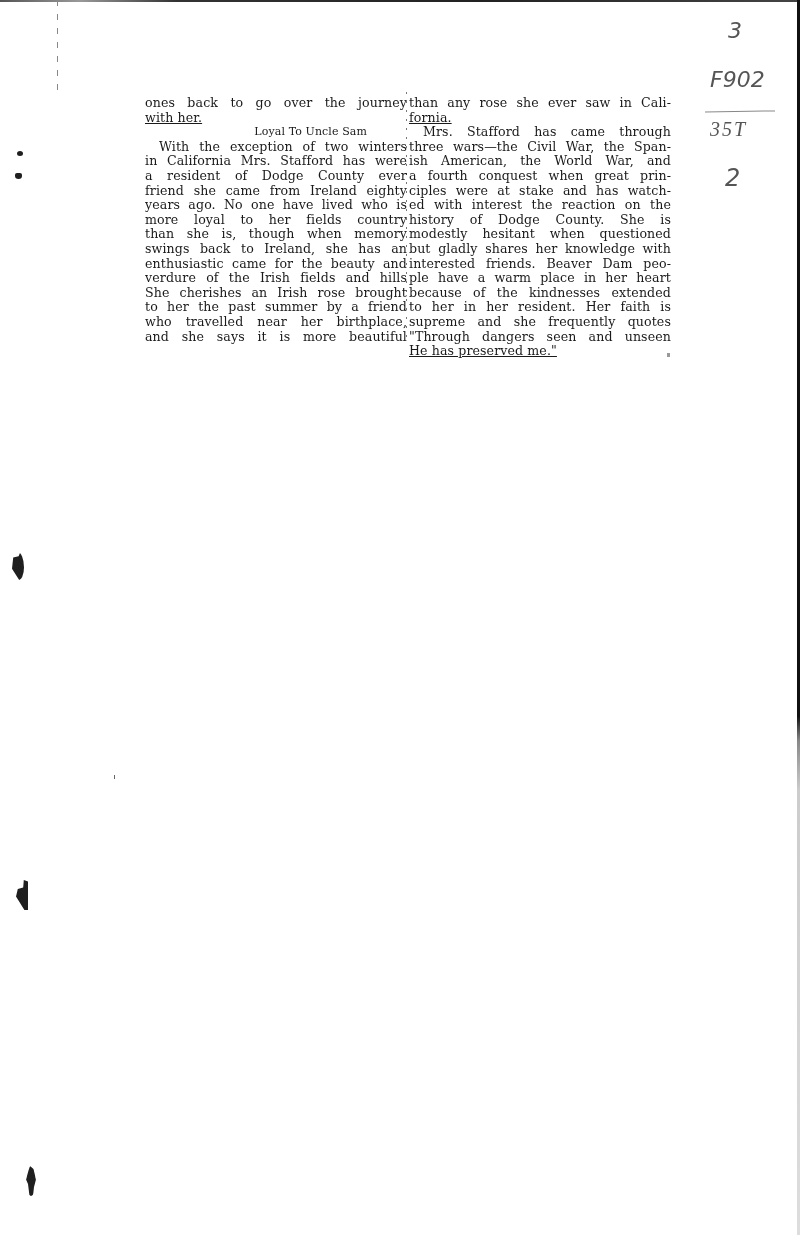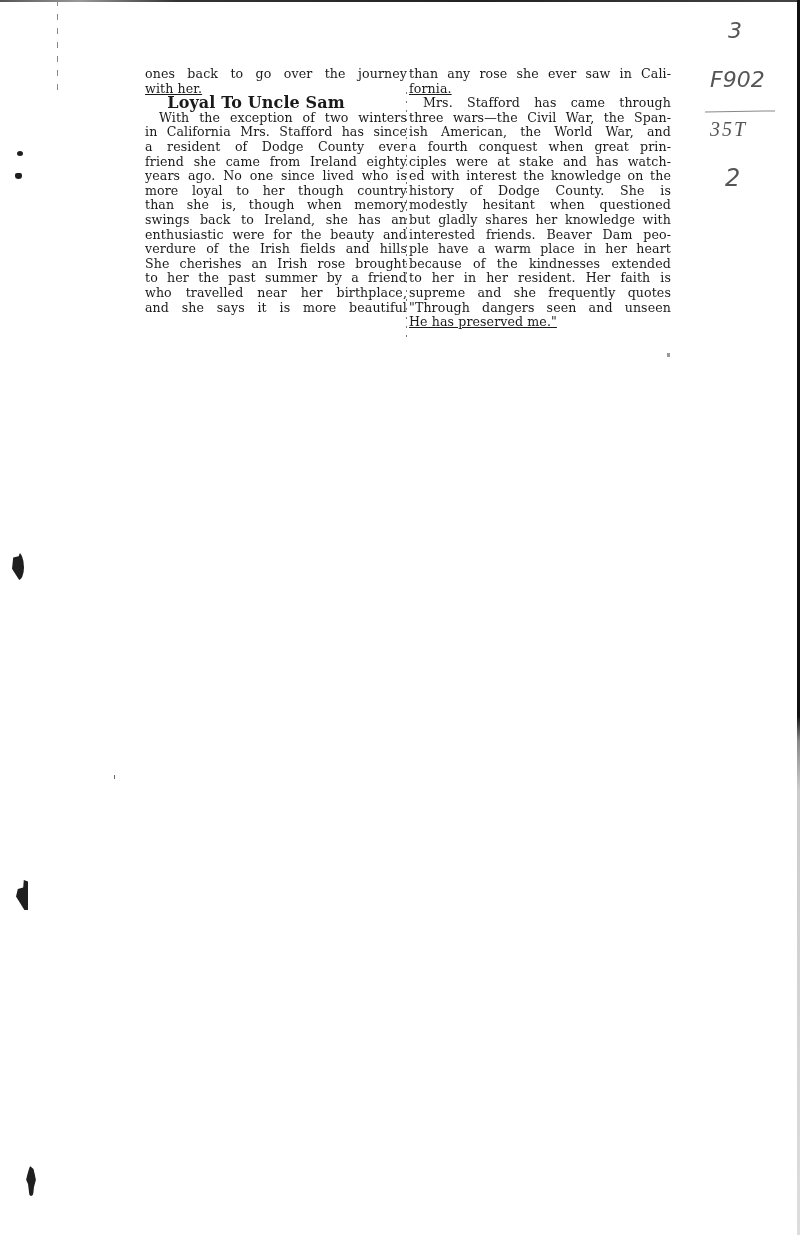--- a/index.html
+++ b/index.html
@@ -28,41 +28,41 @@
       background: repeating-linear-gradient(180deg, #888 0 6px, transparent 6px 14px);
     }
     .right-edge {
       position: absolute;
       right: 0; top: 0;
       width: 3px; height: 1235px;
       background: linear-gradient(180deg, #111 0%, #111 58%, #888 60%, #ccc 64%, #ddd 100%);
     }
     .column {
       position: absolute;
-      top: 67px;
+      top: 96px;
       font-size: 12.6px;
       line-height: 14.6px;
       text-align: justify;
       letter-spacing: 0.1px;
     }
     .col-left { left: 145px; width: 262px; }
     .col-right { left: 409px; width: 262px; }
     .line {
       display: block;
       white-space: nowrap;
       text-align-last: justify;
       overflow: hidden;
     }
     .line.last { text-align-last: left; text-decoration: underline; }
     .line.indent { padding-left: 14px; }
     .subhead {
       display: block;
-      text-align: center;
-      font-weight: bold;
-      font-size: 16px;
+      text-align: right;
+      font-weight: normal;
+      font-size: 11px;
       padding-right: 40px;
     }
     .col-rule {
       position: absolute;
       left: 406px; top: 92px;
       width: 1px; height: 250px;
       background: repeating-linear-gradient(180deg, #777 0 2px, transparent 2px 9px);
     }
     .hand {
       position: absolute;
@@ -115,44 +115,44 @@
 <div class="mark mark-tiny"></div>
 <div class="mark mark-right"></div>
 
 <div class="col-rule"></div>
 
 <div class="column col-left">
   <span class="line">ones back to go over the journey</span>
   <span class="line last">with her.</span>
   <span class="subhead">Loyal To Uncle Sam</span>
   <span class="line indent">With the exception of two winters</span>
-  <span class="line">in California Mrs. Stafford has since</span>
+  <span class="line">in California Mrs. Stafford has were</span>
   <span class="line">a resident of Dodge County ever</span>
   <span class="line">friend she came from Ireland eighty</span>
-  <span class="line">years ago. No one since lived who is</span>
-  <span class="line">more loyal to her though country</span>
+  <span class="line">years ago. No one have lived who is</span>
+  <span class="line">more loyal to her fields country</span>
   <span class="line">than she is, though when memory</span>
   <span class="line">swings back to Ireland, she has an</span>
-  <span class="line">enthusiastic were for the beauty and</span>
+  <span class="line">enthusiastic came for the beauty and</span>
   <span class="line">verdure of the Irish fields and hills</span>
   <span class="line">She cherishes an Irish rose brought</span>
   <span class="line">to her the past summer by a friend</span>
   <span class="line">who travelled near her birthplace,</span>
   <span class="line">and she says it is more beautiful</span>
 </div>
 
 <div class="column col-right">
   <span class="line">than any rose she ever saw in Cali-</span>
   <span class="line last">fornia.</span>
   <span class="line indent">Mrs. Stafford has came through</span>
   <span class="line">three wars—the Civil War, the Span-</span>
   <span class="line">ish American, the World War, and</span>
   <span class="line">a fourth conquest when great prin-</span>
   <span class="line">ciples were at stake and has watch-</span>
-  <span class="line">ed with interest the knowledge on the</span>
+  <span class="line">ed with interest the reaction on the</span>
   <span class="line">history of Dodge County. She is</span>
   <span class="line">modestly hesitant when questioned</span>
   <span class="line">but gladly shares her knowledge with</span>
   <span class="line">interested friends. Beaver Dam peo-</span>
   <span class="line">ple have a warm place in her heart</span>
   <span class="line">because of the kindnesses extended</span>
   <span class="line">to her in her resident. Her faith is</span>
   <span class="line">supreme and she frequently quotes</span>
   <span class="line">"Through dangers seen and unseen</span>
   <span class="line last">He has preserved me."</span>

